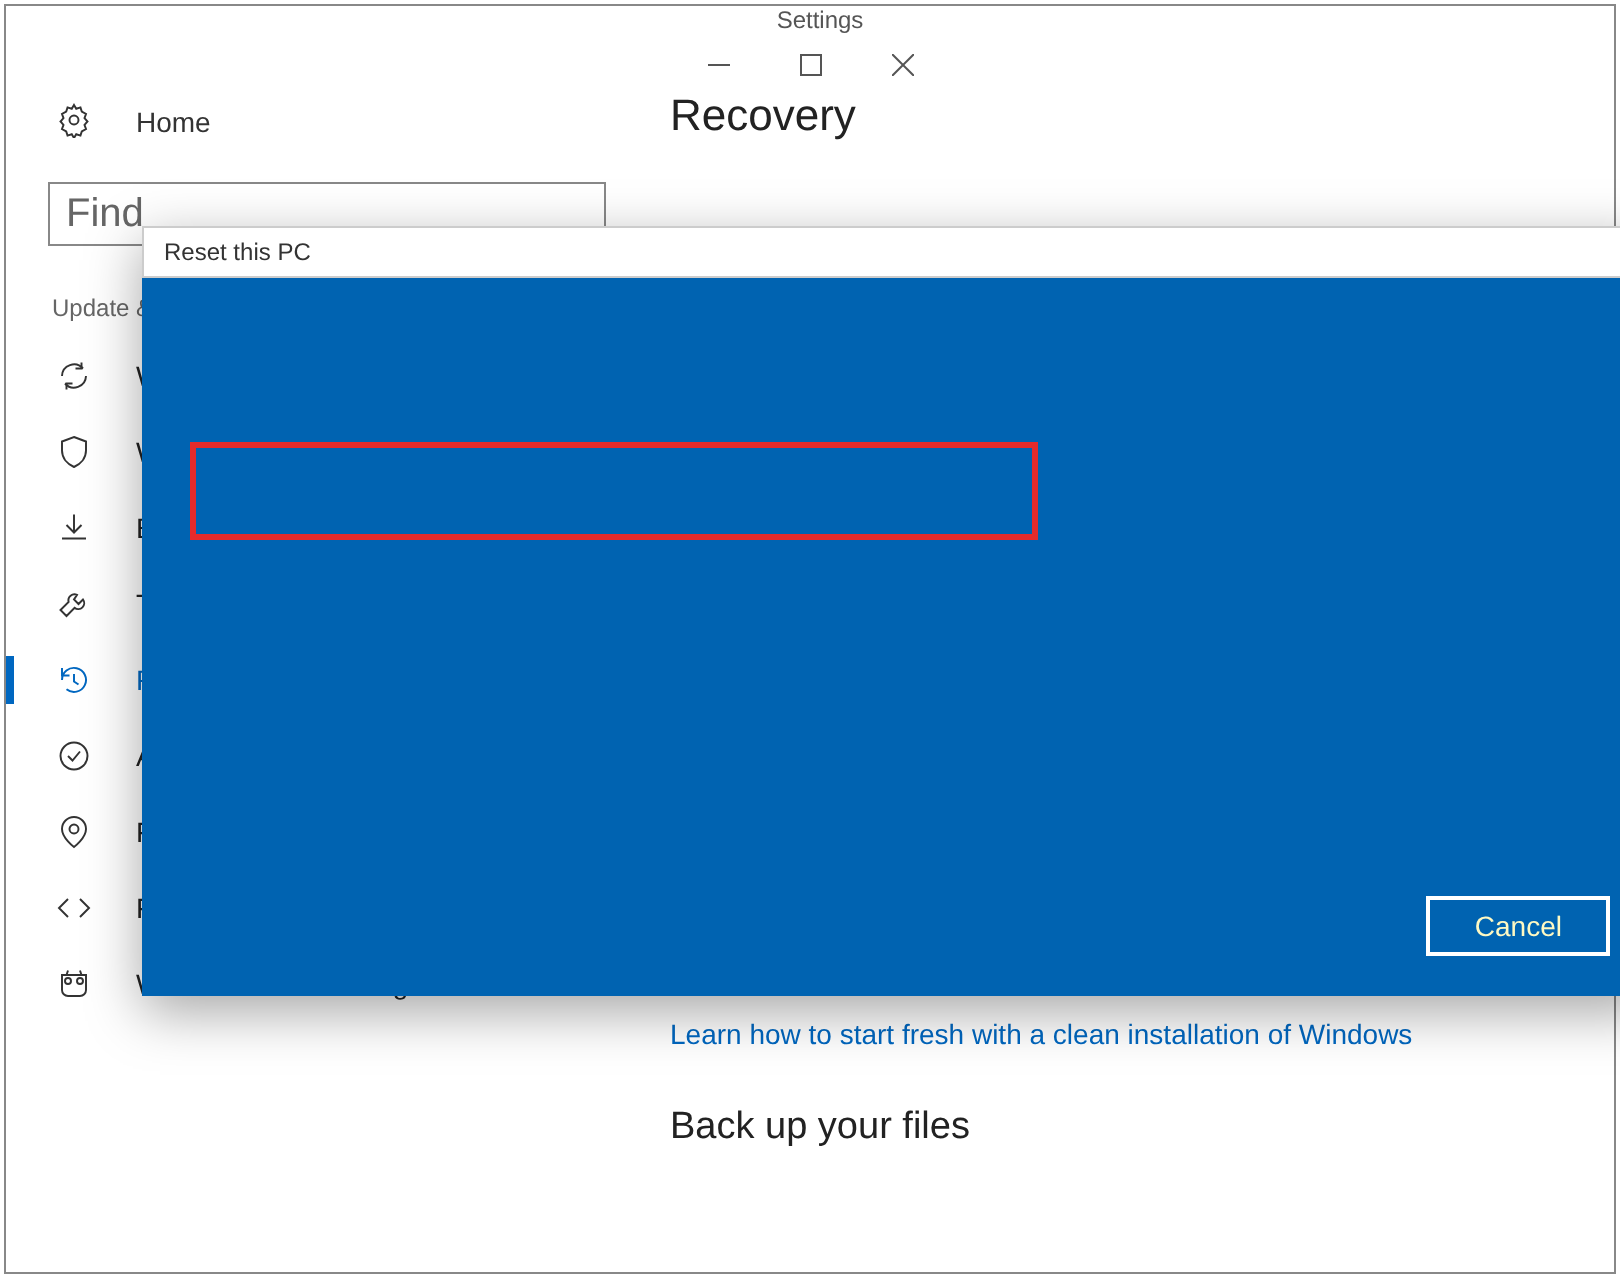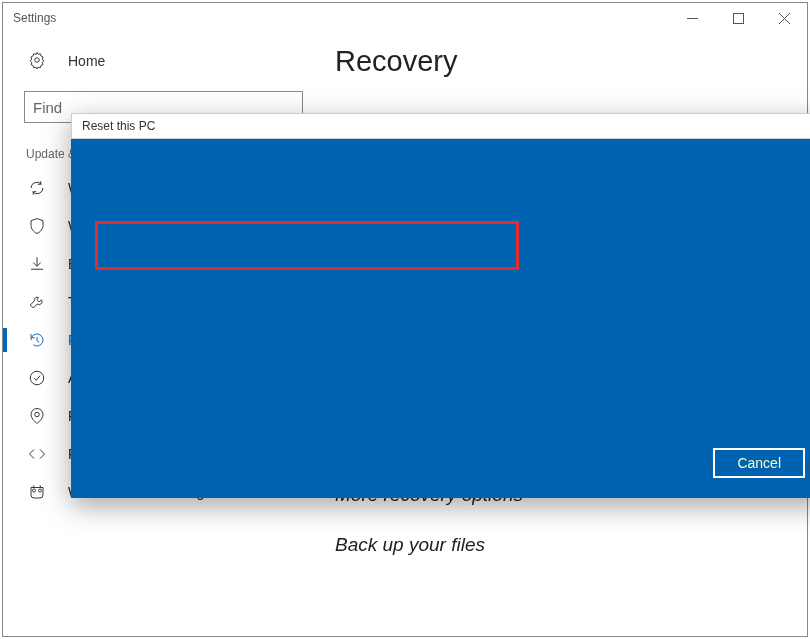--- a/index.html
+++ b/index.html
@@ -1,42 +1,42 @@
 <!DOCTYPE html>
 <html><head>
 <meta charset="utf-8">
 <style>
 * { margin: 0; padding: 0; box-sizing: border-box; font-family: "Segoe UI", Arial, sans-serif; }
 body { width: 810px; height: 639px; overflow: hidden; background: #fff; }
 
 .win { width: 806px; height: 635px; border: 1px solid #888; background: #fff; position: relative; margin: 2px; }
-.titlebar { height: 30px; display: flex; align-items: center; color:#333;}
+.titlebar { height: 30px; display: flex; align-items: center; color:#333;flex-direction:column;}
 .titlebar .title { font-size: 12px; padding-left: 10px; flex: 1; color:#555;}
 .titlebar .ctrls { display: flex; }
 .titlebar .cbtn { width: 46px; height: 30px; display:flex; align-items:center; justify-content:center; color:#555;}
 .cbtn svg { width: 11px; height: 11px; stroke:#555; stroke-width:1; fill:none; }
 
 .content { display: flex; height: calc(100% - 30px); }
 .sidebar { width: 310px; padding: 10px 0 0 0; }
 .home { display:flex; align-items:flex-end; padding: 8px 0 8px 25px; font-size:14px; color:#333;}
 .home .icon { width: 20px; margin-right: 20px; display:flex; }
 .home .icon svg { width: 18px; height:18px; stroke:#333; fill:none; stroke-width:1.3;}
-.search { margin: 14px 0 0 21px; width: 279px; height: 32px; border: 1px solid #888; display:flex; align-items:center; padding: 0 8px; color:#666; font-size: 15px;}
+.search { margin: 14px 0 0 21px; width: 279px; height: 32px; border: 1px solid #888; display:flex; align-items:center; padding: 0 8px; color:#666; font-size: 20px;}
 .section-hdr { font-size: 12px; color:#666; padding: 24px 0 8px 23px; }
 .nav-item { display:flex; align-items:center; padding: 10px 0 10px 25px; font-size:14px; color:#222;}
 .nav-item .icon { width:20px; margin-right:20px; display:flex;}
 .nav-item .icon svg { width:18px; height:18px; stroke:#333; fill:none; stroke-width:1.3;}
 .nav-item.active { color: #0067c0; }
 .nav-item.active .icon svg { stroke: #0067c0;}
 .nav-item.active::before { content:""; position:absolute; left:0; width:4px; height:24px; background:#0067c0;}
 .nav-item { position: relative; }
 
 .main { flex:1; padding: 10px 26px 0 22px; }
-.page-title { font-size: 29px; font-weight: 400; color:#222; margin: 2px 0 0 0;}
-.subhead { font-size: 19px; font-weight: 400; color:#222; margin-top: 22px; font-style: italic;}
+.page-title { font-size: 22px; font-weight: 400; color:#222; margin: 2px 0 0 0;}
+.subhead { font-size: 19px; font-weight: 400; color:#222; margin-top: 22px;}
 .link { color: #0067c0; font-size: 14px; display:block; margin-top: 10px;}
 
 .dialog { position:absolute; left: 68px; top: 110px; width: 756px; height: 385px; background:#0063b1; color:#fff; box-shadow: 0 8px 26px rgba(0,0,0,0.35);}
 .dialog .dtitle { background:#fff; color:#333; font-size:12px; height: 26px; display:flex; align-items:center; padding: 0 10px; border:1px solid #ccc;}
 .dialog .dhead { font-size: 27px; font-weight: 300; padding: 22px 26px 16px 26px;}
 .options { padding: 0 26px; }
 .opt { border: 2px solid #fff; padding: 10px 14px; margin-bottom: 16px; cursor:pointer; width: 620px;}
 .opt .ot { font-size: 15px; font-weight:600;}
 .opt .od { font-size: 14px; font-weight:400;}
 .dlg-btn { position:absolute; right: 22px; bottom: 20px; border: 2px solid #fff; color:#fef9c3; background:transparent; padding: 5px 22px; font-size: 14px;}
@@ -169,20 +169,21 @@
       <div class="page-title">Recovery</div>
       <div style="text-align:right; font-size:14px; color:#333; margin-top:66px;">
         <span>you n</span>
       </div>
       <div style="height:172px"></div>
       <div style="text-align:right; font-size:14px; color:#333;">
         <span>a</span>
       </div>
       <div style="height:114px"></div>
       <div class="subhead">More recovery options</div>
+      <a class="link">Learn how to start fresh with a clean installation of Windows</a>
       <div class="subhead" style="margin-top:28px">Back up your files</div>
     </div>
   </div>
 
   <div class="dialog">
     <div class="dtitle">Reset this PC</div>
     <button class="dlg-btn">Cancel</button>
   </div>
 
   <div class="hlbox"></div>

